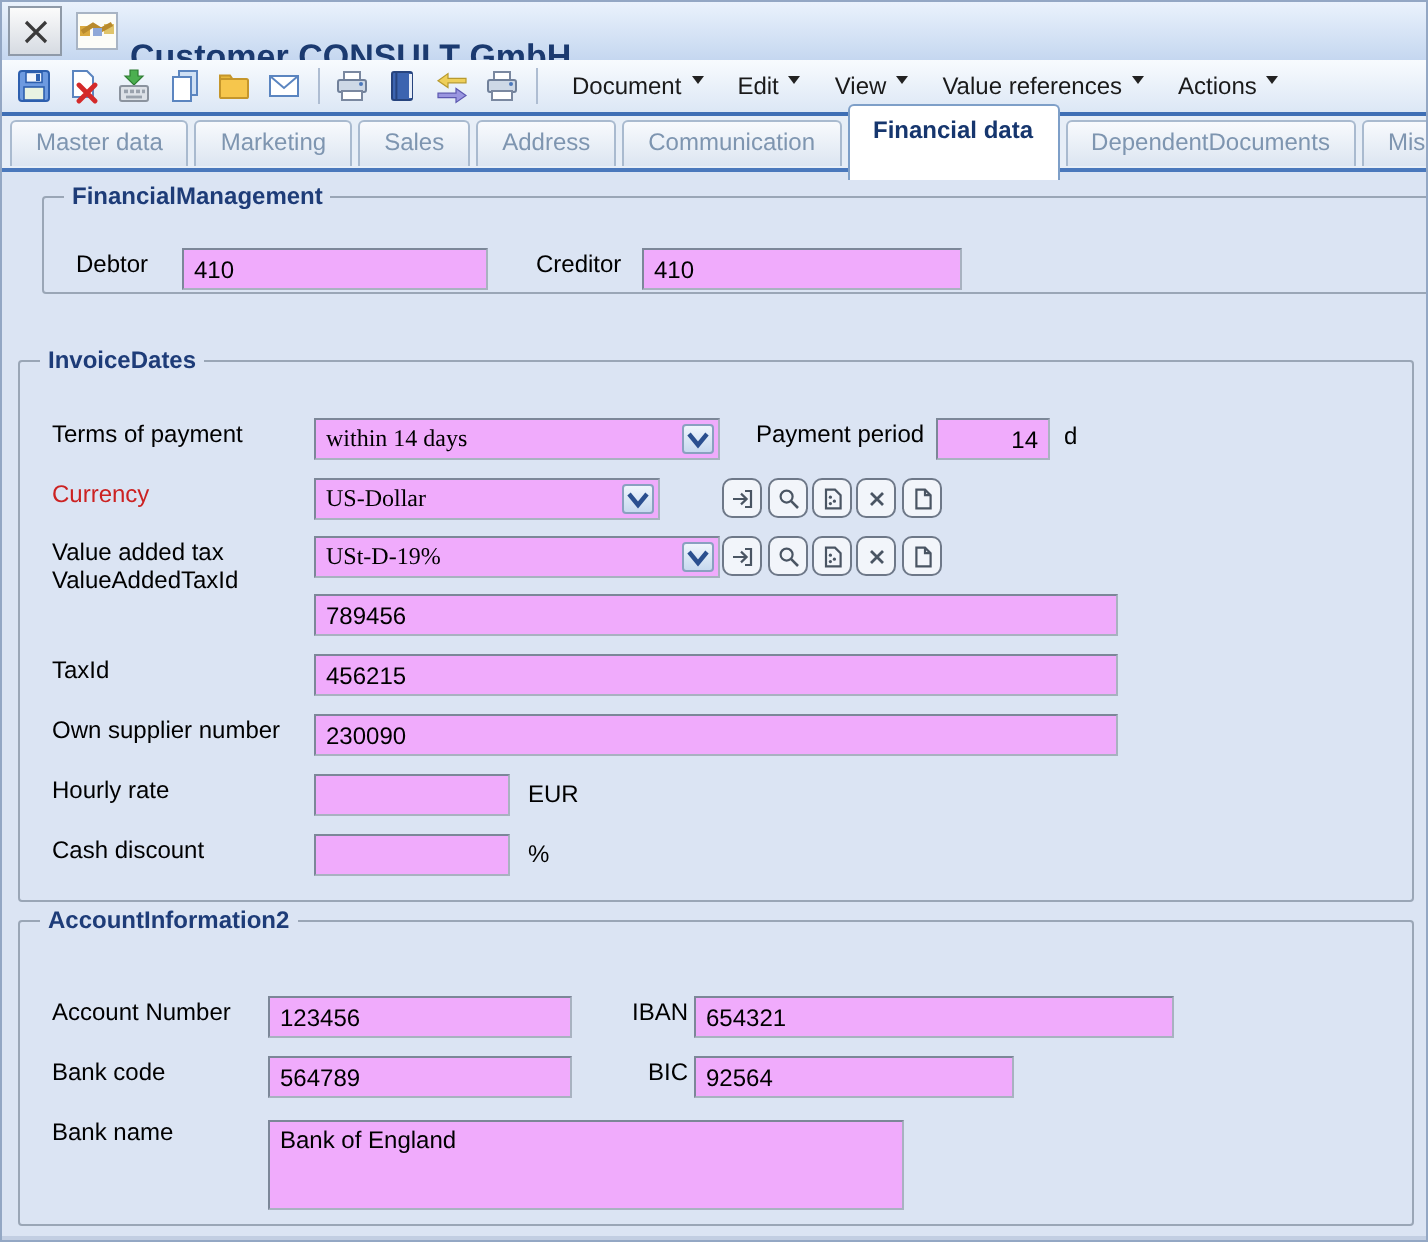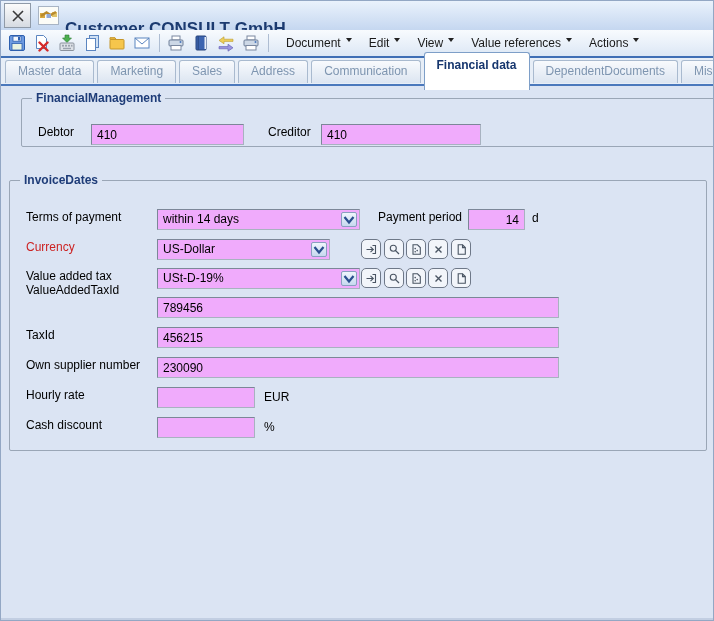--- a/index.html
+++ b/index.html
@@ -47,21 +47,21 @@
   .legend { position:absolute; top:-8px; left:10px; background:#dbe4f3;
     padding:0 4px; font-weight:bold; color:#1e3c78; white-space:nowrap; }
   .label { position:absolute; white-space:nowrap; }
   .label.red { color:#cc2222; }
   input.field, textarea.field, .combo {
     position:absolute; background:#f0abfc; font:12px "Liberation Sans",sans-serif;
     border:1px solid; border-color:#7c8798 #a8b2c0 #a8b2c0 #7c8798; }
   input.field { height:21px; padding:0 5px; }
   input.num-right { text-align:right; }
   textarea.field { padding:2px 5px; resize:none; overflow:hidden; }
-  .combo { height:21px; line-height:19px; padding:0 6px 0 5px; cursor:default; }
+  .combo { height:21px; line-height:19px; padding:0 6px 0 5px; cursor:default;font-family:Liberation Serif, serif; }
   .arrow-btn { position:absolute; right:2px; top:2px; width:16px; height:15px;
     background:linear-gradient(#eff5fc,#c7d9ef); border:1px solid #8aa0c0;
     border-radius:2px; display:flex; align-items:center; justify-content:center; }
   .mini-btn { position:absolute; width:20px; height:20px; background:#f2f5fa;
     border:1px solid #6e7888; border-radius:5px; display:flex;
     align-items:center; justify-content:center; cursor:default; }
   .bottom-edge { position:absolute; left:0; right:0; bottom:0; height:2px;
     background:#c2cee2; }
 </style>
 </head>
@@ -314,17 +314,33 @@
 
       <span class="label" style="left:16px; top:207px;">Hourly rate</span>
       <input class="field" style="left: 147px; top: 206px; width: 98px;" value="">
       <span class="label" style="left:254px; top:209px;">EUR</span>
 
       <span class="label" style="left:16px; top:237px;">Cash discount</span>
       <input class="field" style="left: 147px; top: 236px; width: 98px;" value="">
       <span class="label" style="left:254px; top:239px;">%</span>
     </div>
 
+    <div class="group" style="top:374px; height:153px;">
+      <span class="legend">AccountInformation2</span>
+
+      <span class="label" style="left:16px; top:38px;">Account Number</span>
+      <input class="field" style="left: 124px; top: 37px; width: 152px;" value="123456">
+      <span class="label" style="left:296px; top:38px; width:38px; text-align:right;">IBAN</span>
+      <input class="field" style="left: 337px; top: 37px; width: 240px;" value="654321">
+
+      <span class="label" style="left:16px; top:68px;">Bank code</span>
+      <input class="field" style="left: 124px; top: 67px; width: 152px;" value="564789">
+      <span class="label" style="left:296px; top:68px; width:38px; text-align:right;">BIC</span>
+      <input class="field" style="left: 337px; top: 67px; width: 160px;" value="92564">
+
+      <span class="label" style="left:16px; top:98px;">Bank name</span>
+      <textarea class="field" style="left: 124px; top: 99px; width: 318px; height: 45px;">Bank of England</textarea>
+    </div>
 
   </div>
 
   <div class="bottom-edge"></div>
 </div>
 
 </body></html>

